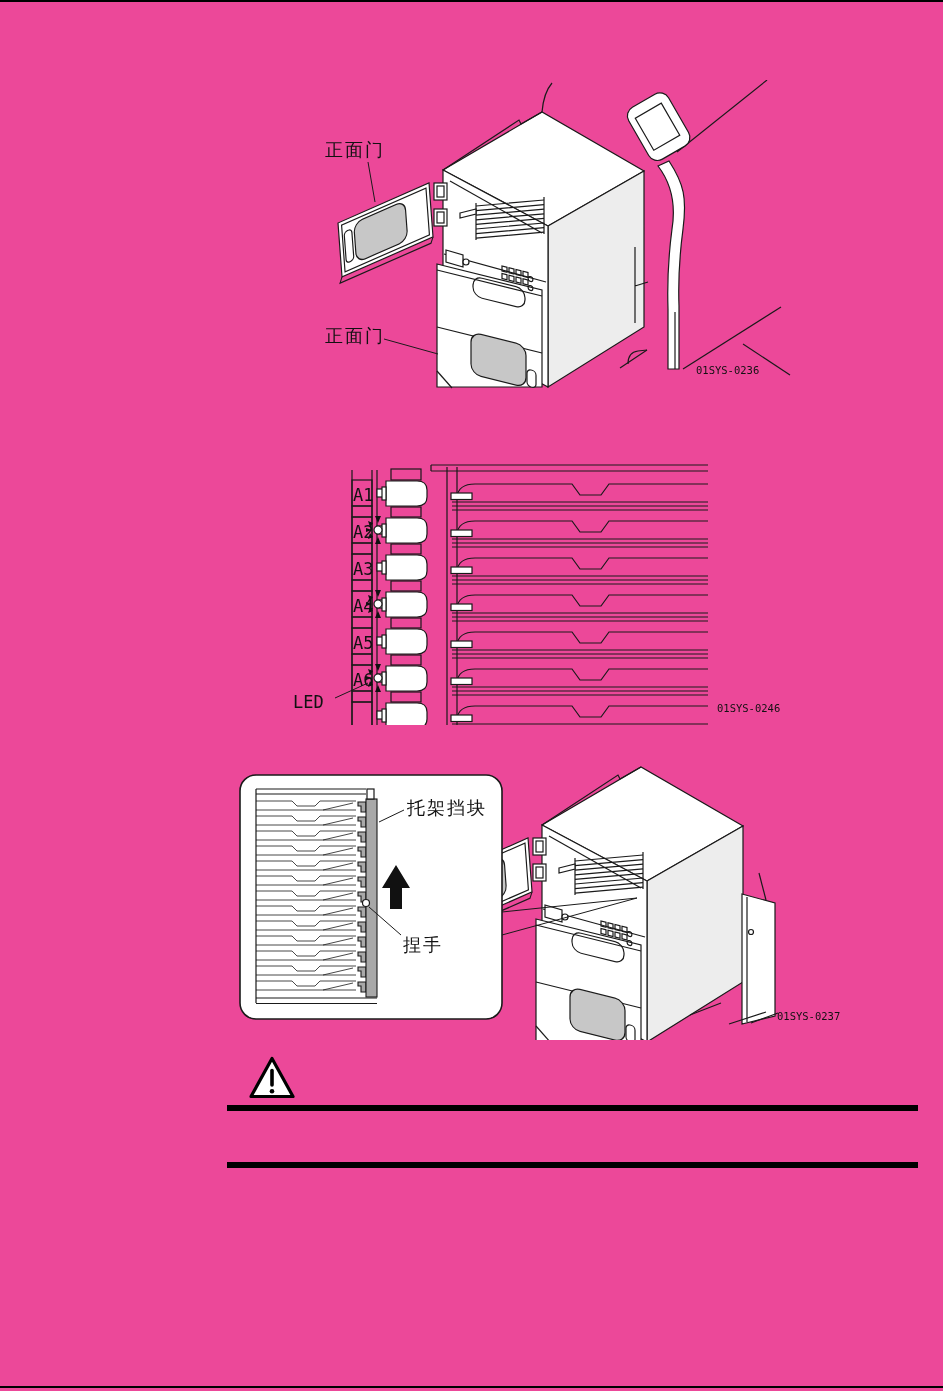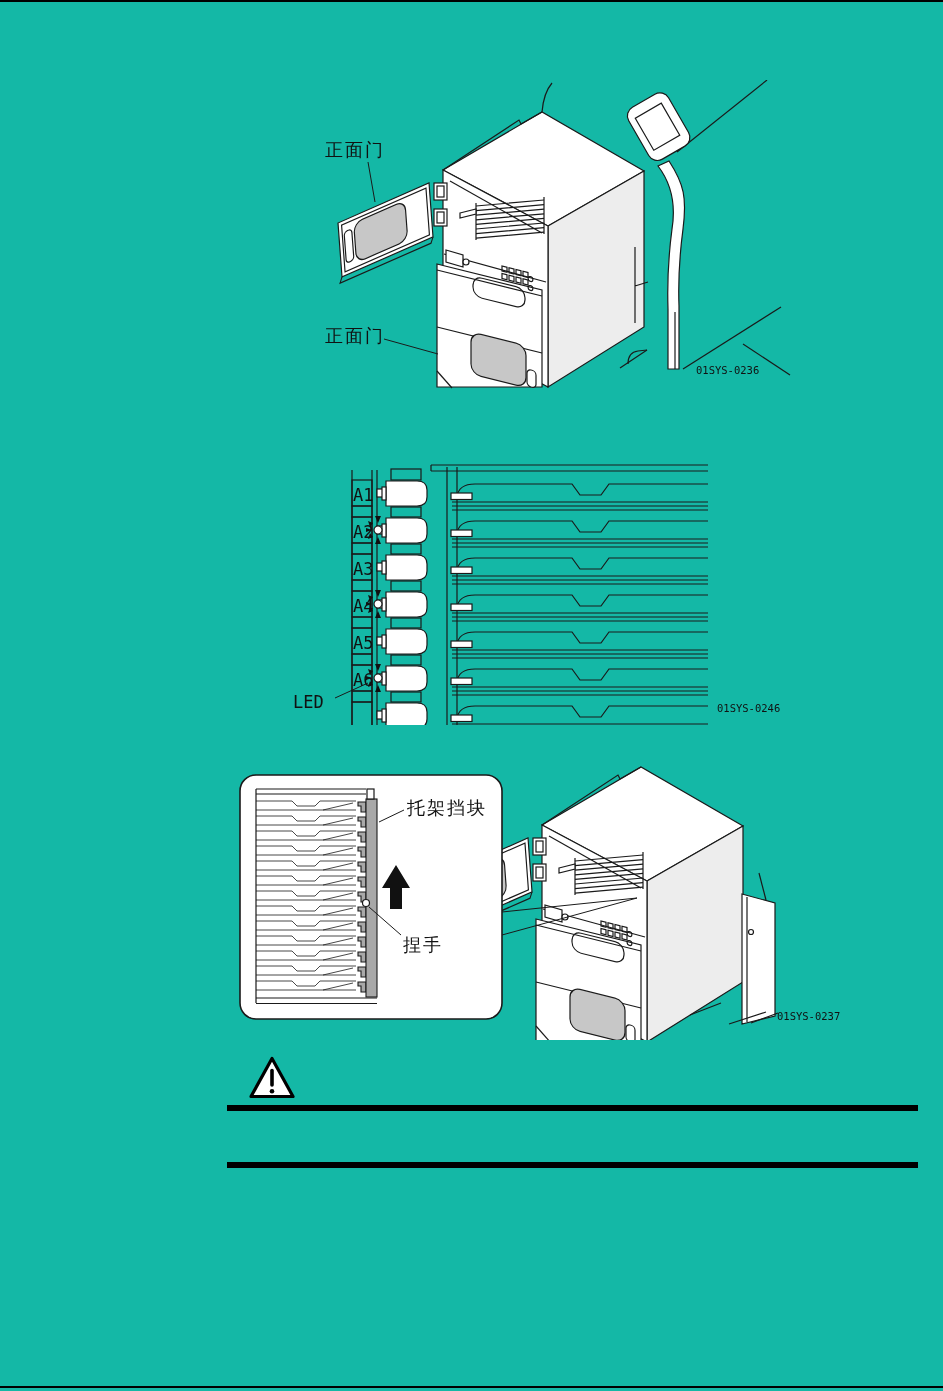--- a/index.html
+++ b/index.html
@@ -1,16 +1,16 @@
 <!DOCTYPE html>
 <html><head>
 <meta charset="utf-8">
 <style>
   html,body{margin:0;padding:0;background:#fff;}
-  .page{position:relative;width:943px;height:1391px;background:#14b8a6;overflow:hidden;
+  .page{position:relative;width:943px;height:1391px;background:#ec4899;overflow:hidden;
         font-family:"Liberation Sans",sans-serif;text-decoration:underline;}
   .hairline{position:absolute;left:0;width:943px;height:2px;background:#000;}
   .rule{position:absolute;left:227px;width:691px;height:6px;background:#000;}
   .figure{position:absolute;}
   
   .s{stroke:#1a1a1a;fill:none;stroke-width:1.2;}
   .thin{stroke:#1a1a1a;fill:none;stroke-width:0.8;}
   .w{stroke:#1a1a1a;fill:#ffffff;stroke-width:1.2;}
   .g1{stroke:#1a1a1a;fill:#ededed;stroke-width:1.2;}
   .g2{stroke:#1a1a1a;fill:#c7c7c7;stroke-width:1.2;}

